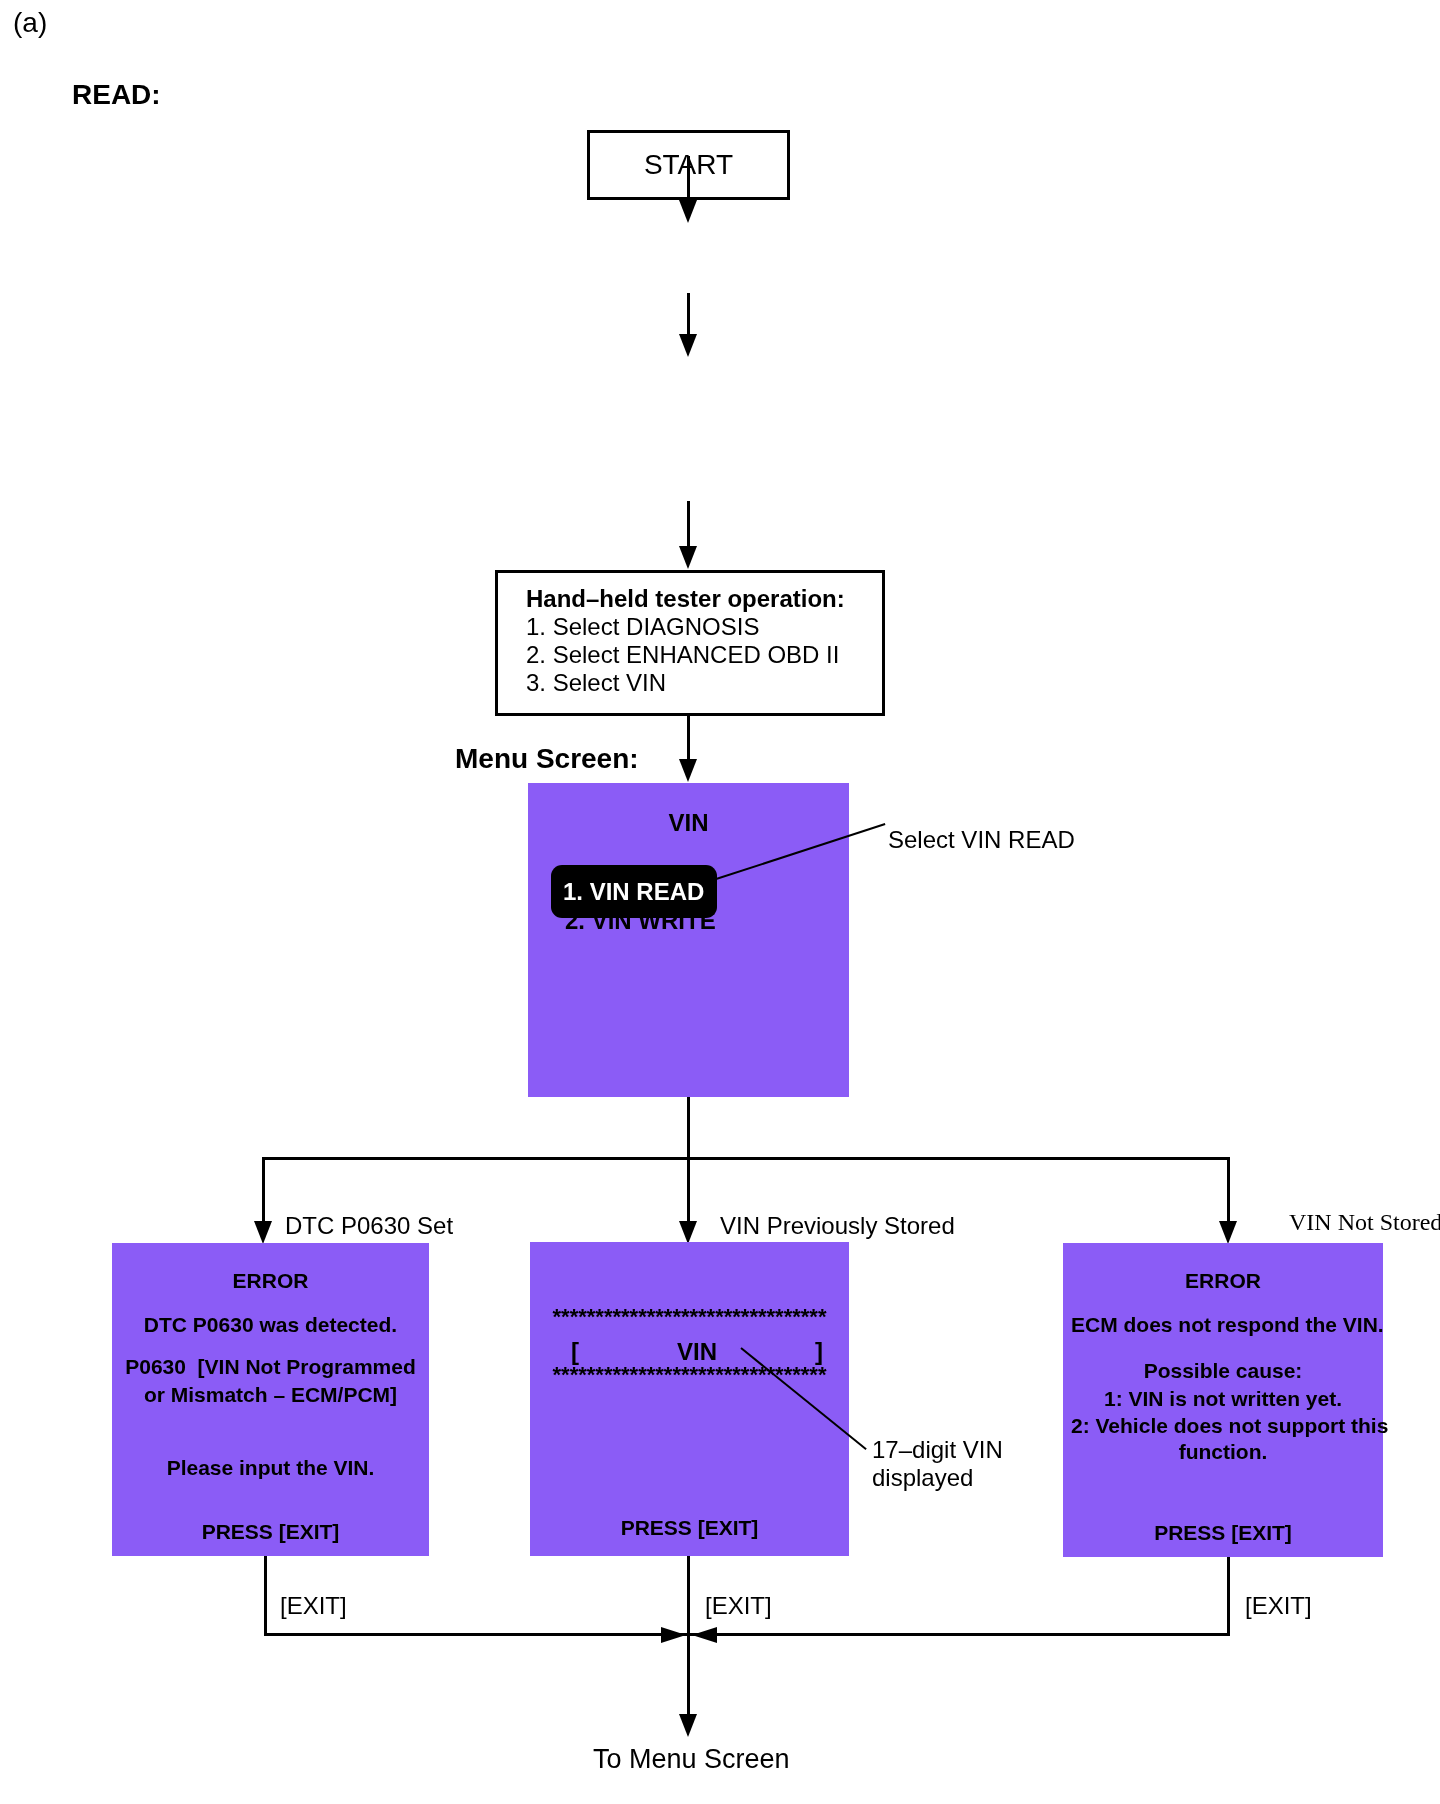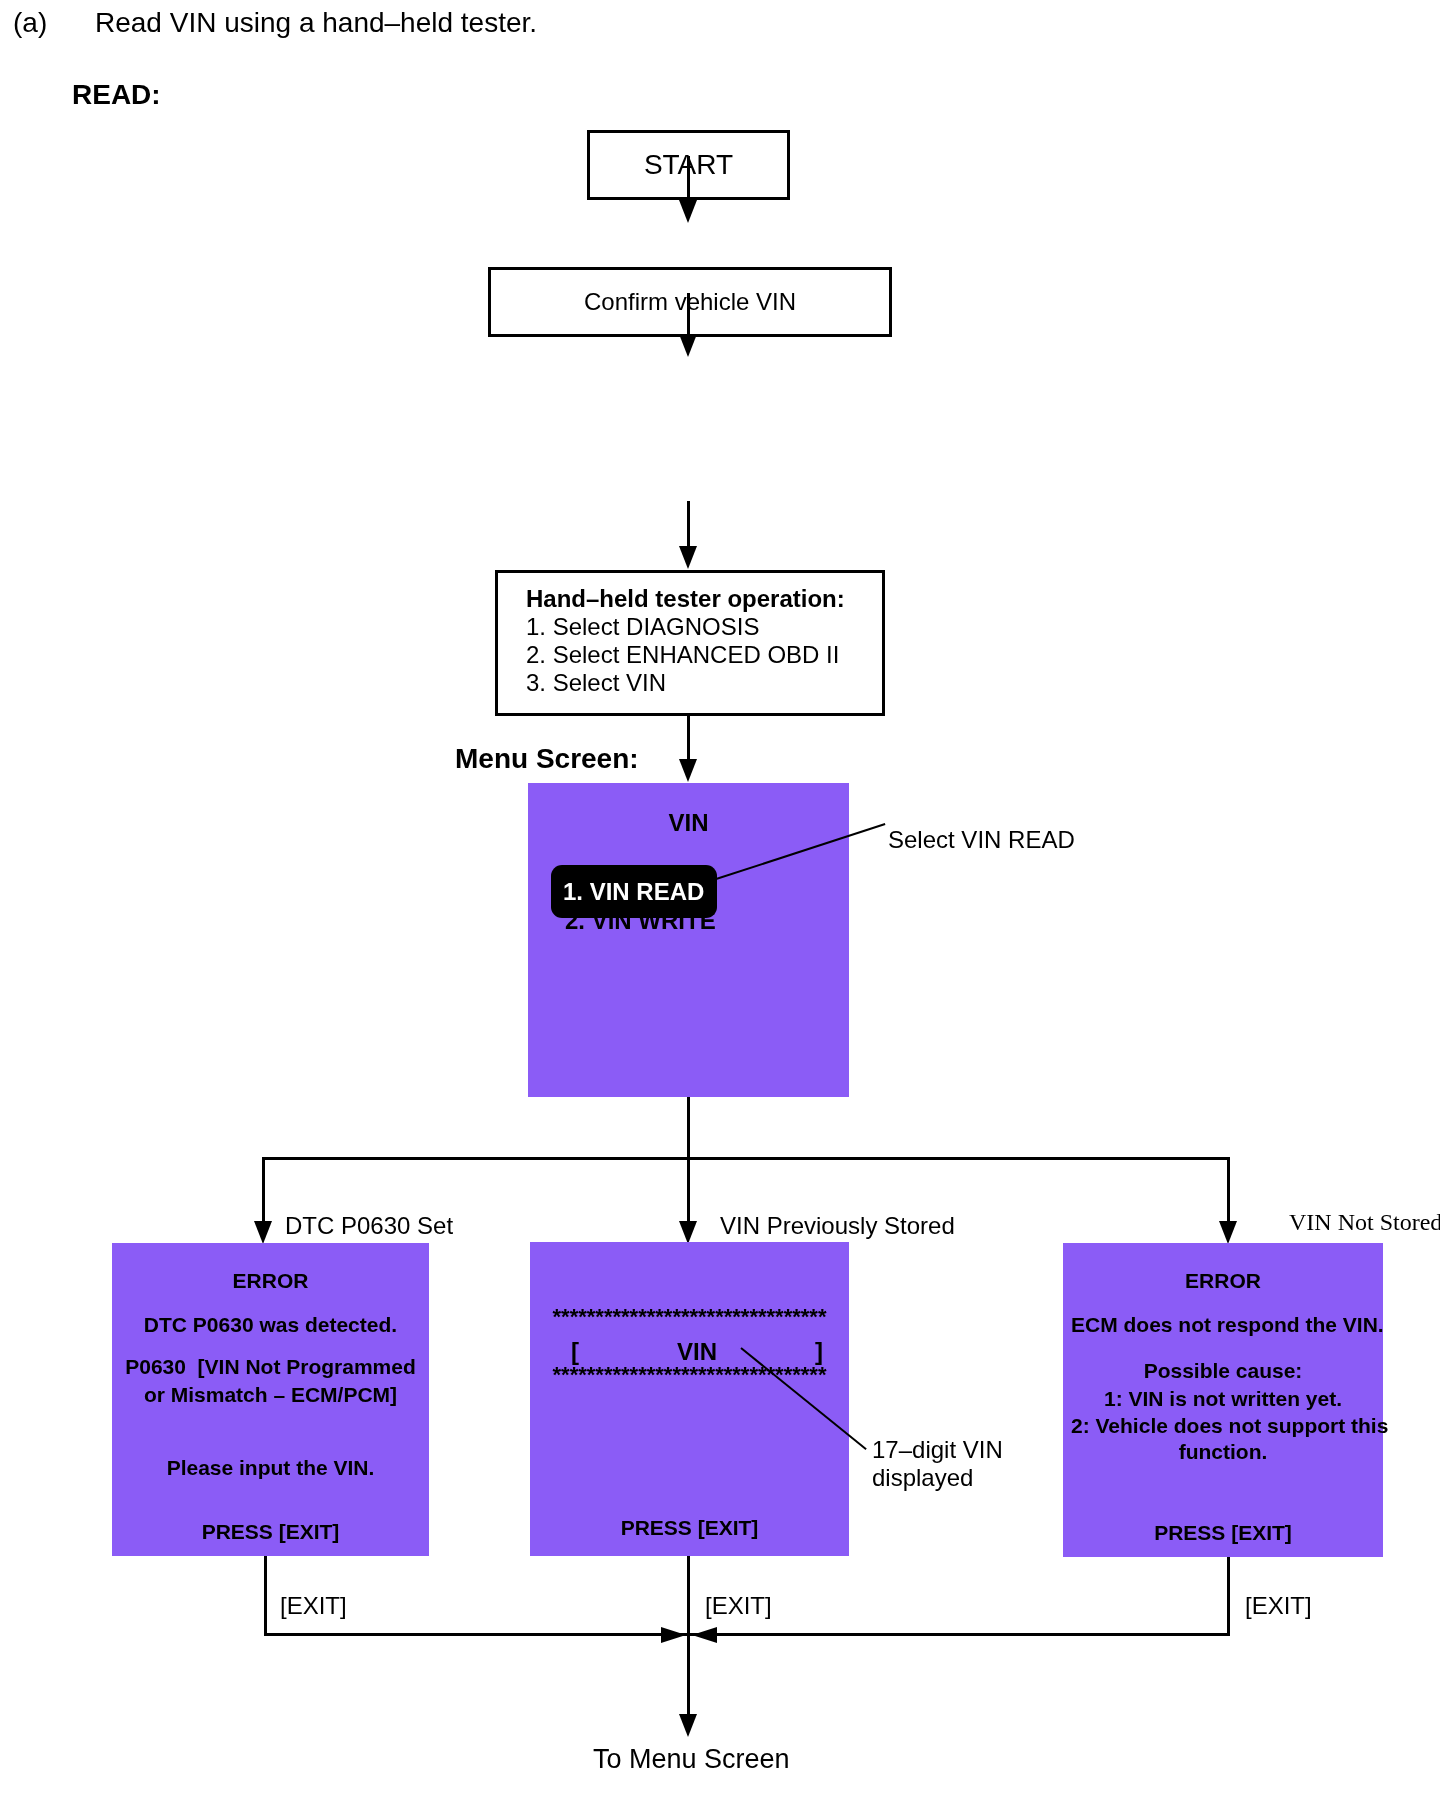--- a/index.html
+++ b/index.html
@@ -26,33 +26,29 @@
   .cline{position:absolute;height:2px;background:#000;transform-origin:left center;}
   .ctr{left:0;right:0;text-align:center;position:absolute;}
   .menu-hl{position:absolute;background:#000;color:#fff;display:flex;align-items:center;}
 </style>
 </head>
 <body>
 
 <div id="page">
 
   <span class="abs t28" style="left:13px;top:8px;">(a)</span>
-  <span class="abs t28 nowrap" style="left:95px;top:8px;">Read VIN using a hand–held tester.</span>
   <span class="abs t28 bold" style="left:72px;top:80px;">READ:</span>
 
   <div class="box center-flex t28" style="left:587px;top:86px;width:203px;height:70px;">
     <span>START</span>
   </div>
 
   <div class="vline" style="left:687px;top:156px;height:46px;"></div>
   <div class="ah-down" style="left:679px;top:200px;"></div>
 
-  <div class="box center-flex t24" style="left:488px;top:223px;width:404px;height:70px;">
-    <span>Confirm vehicle VIN</span>
-  </div>
 
   <div class="vline" style="left:687px;top:293px;height:42px;"></div>
   <div class="ah-down" style="left:679px;top:334px;"></div>
 
 
   <div class="vline" style="left:687px;top:501px;height:46px;"></div>
   <div class="ah-down" style="left:679px;top:546px;"></div>
 
   <div class="box t24" style="left:495px;top:570px;width:390px;height:146px;padding:12px 0 0 28px;">
     <div class="bold">Hand–held tester operation:</div>

